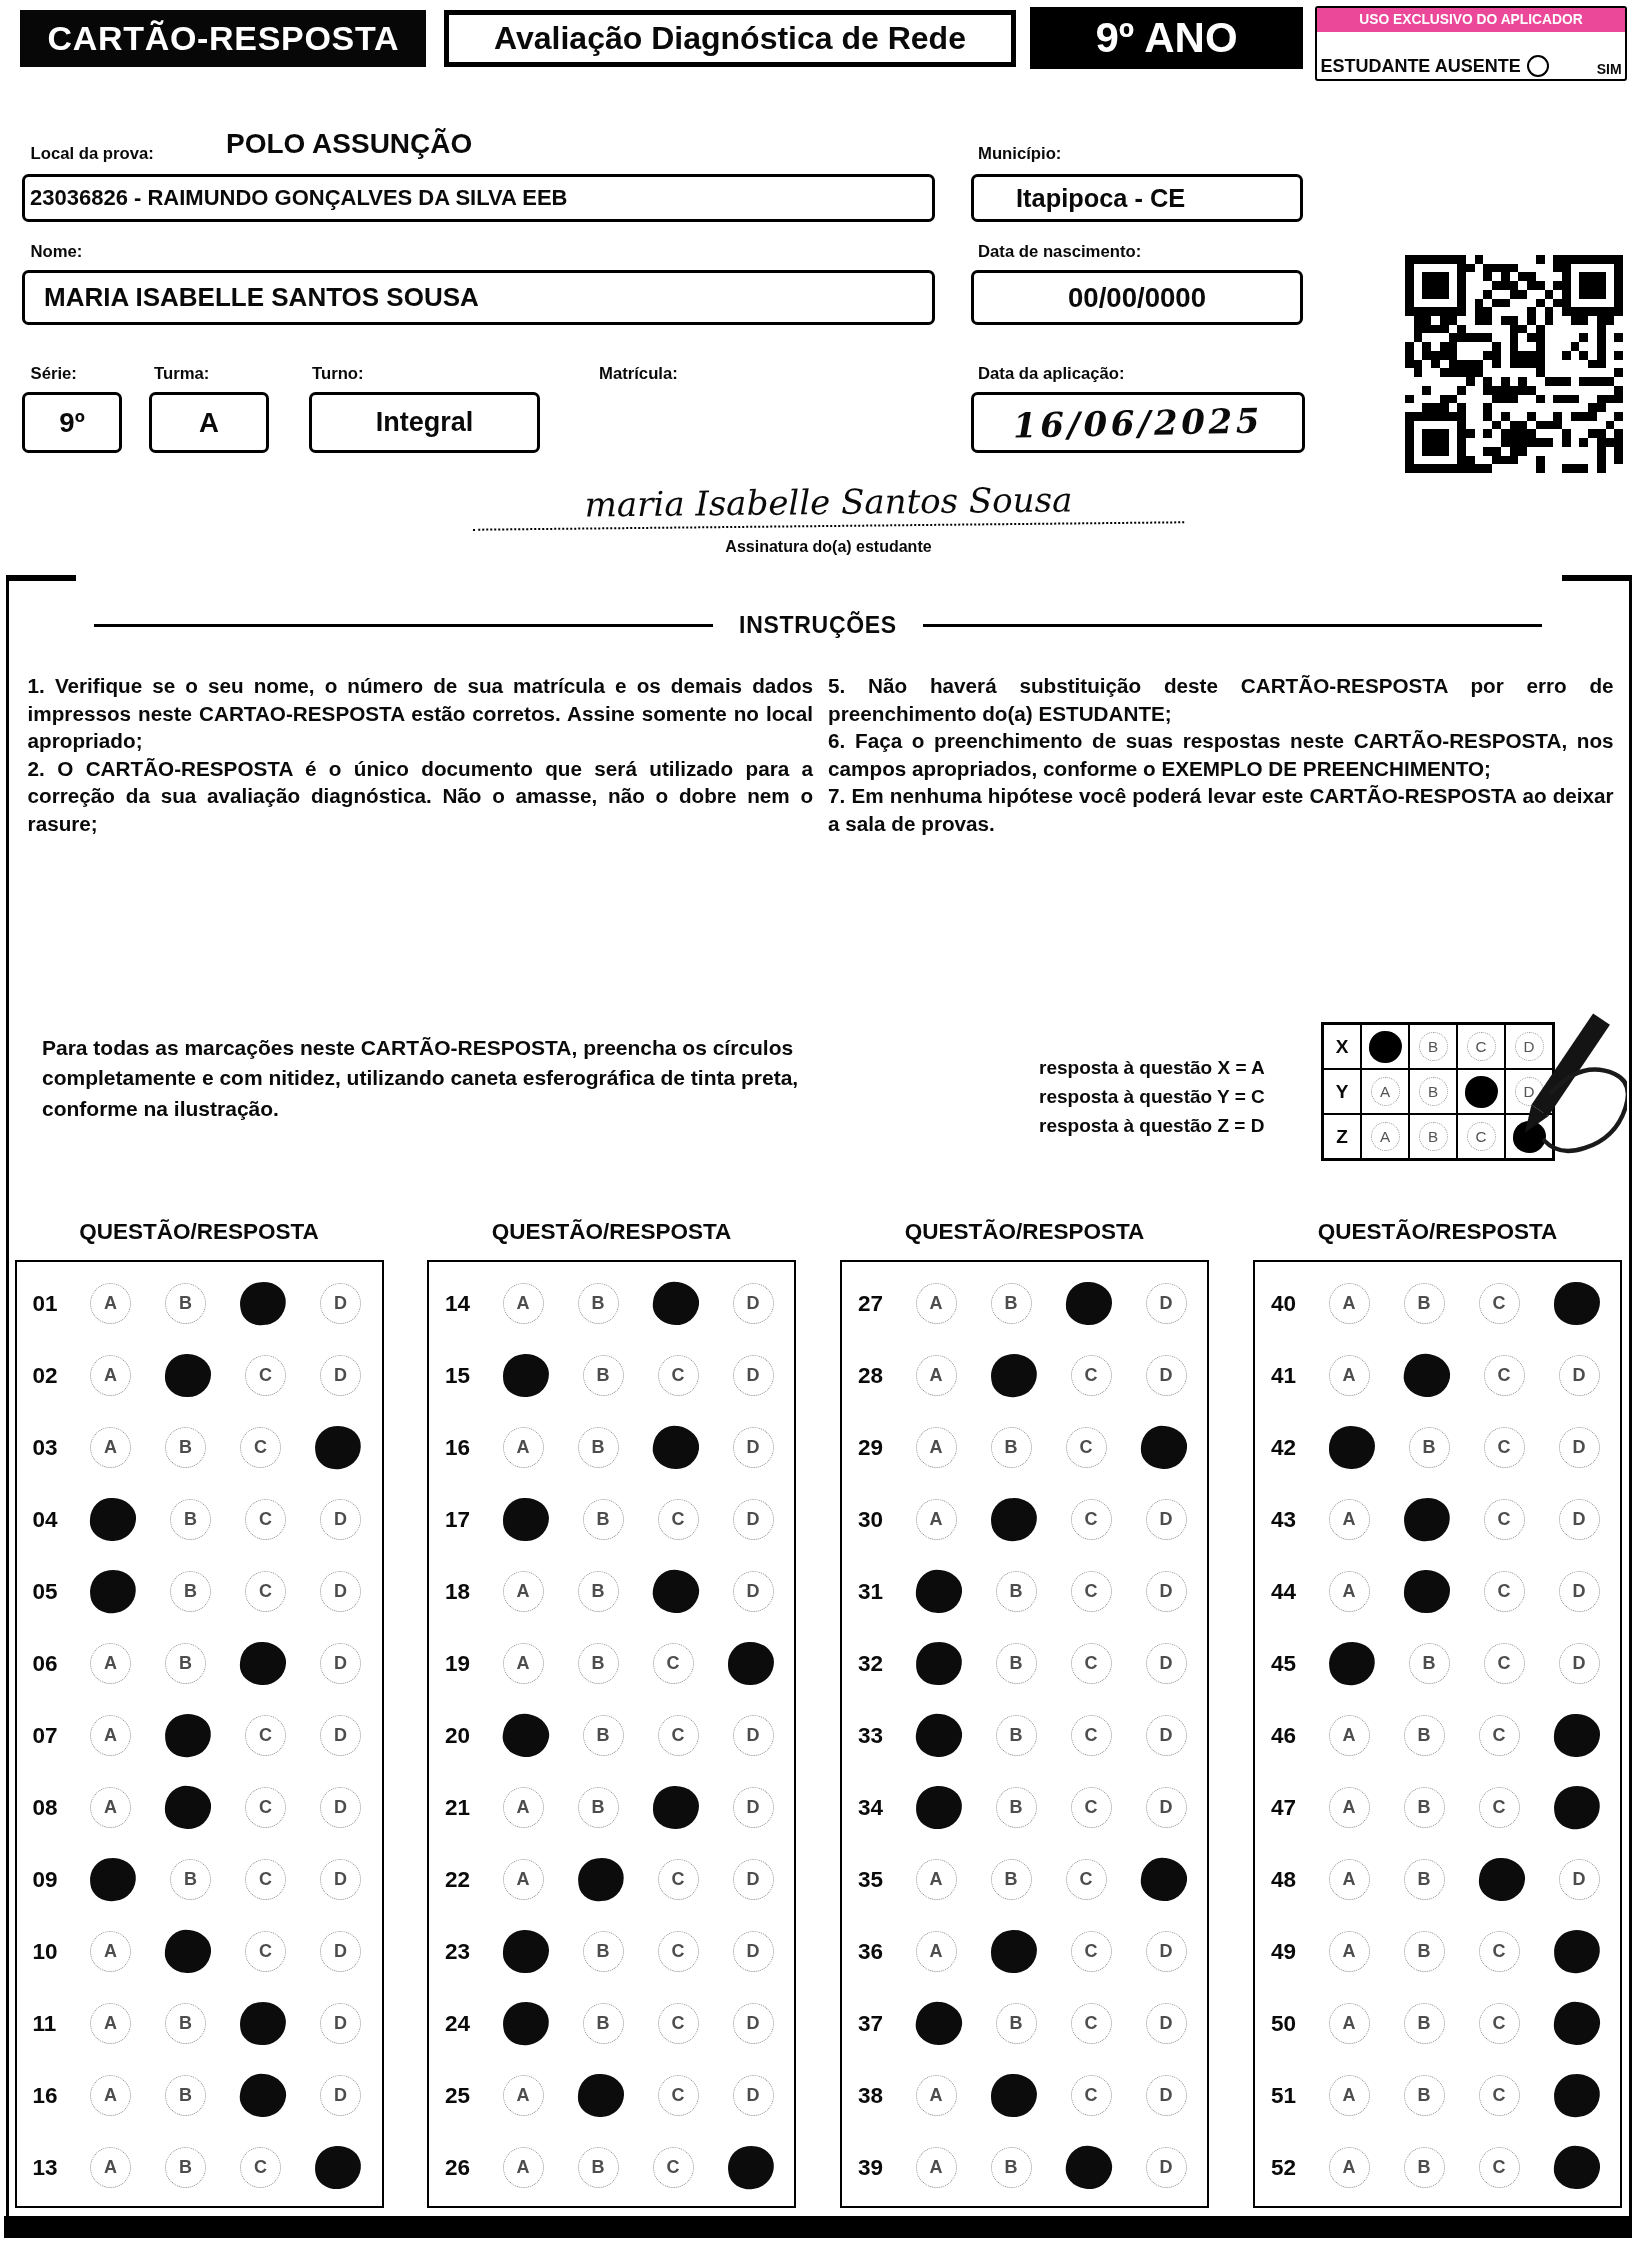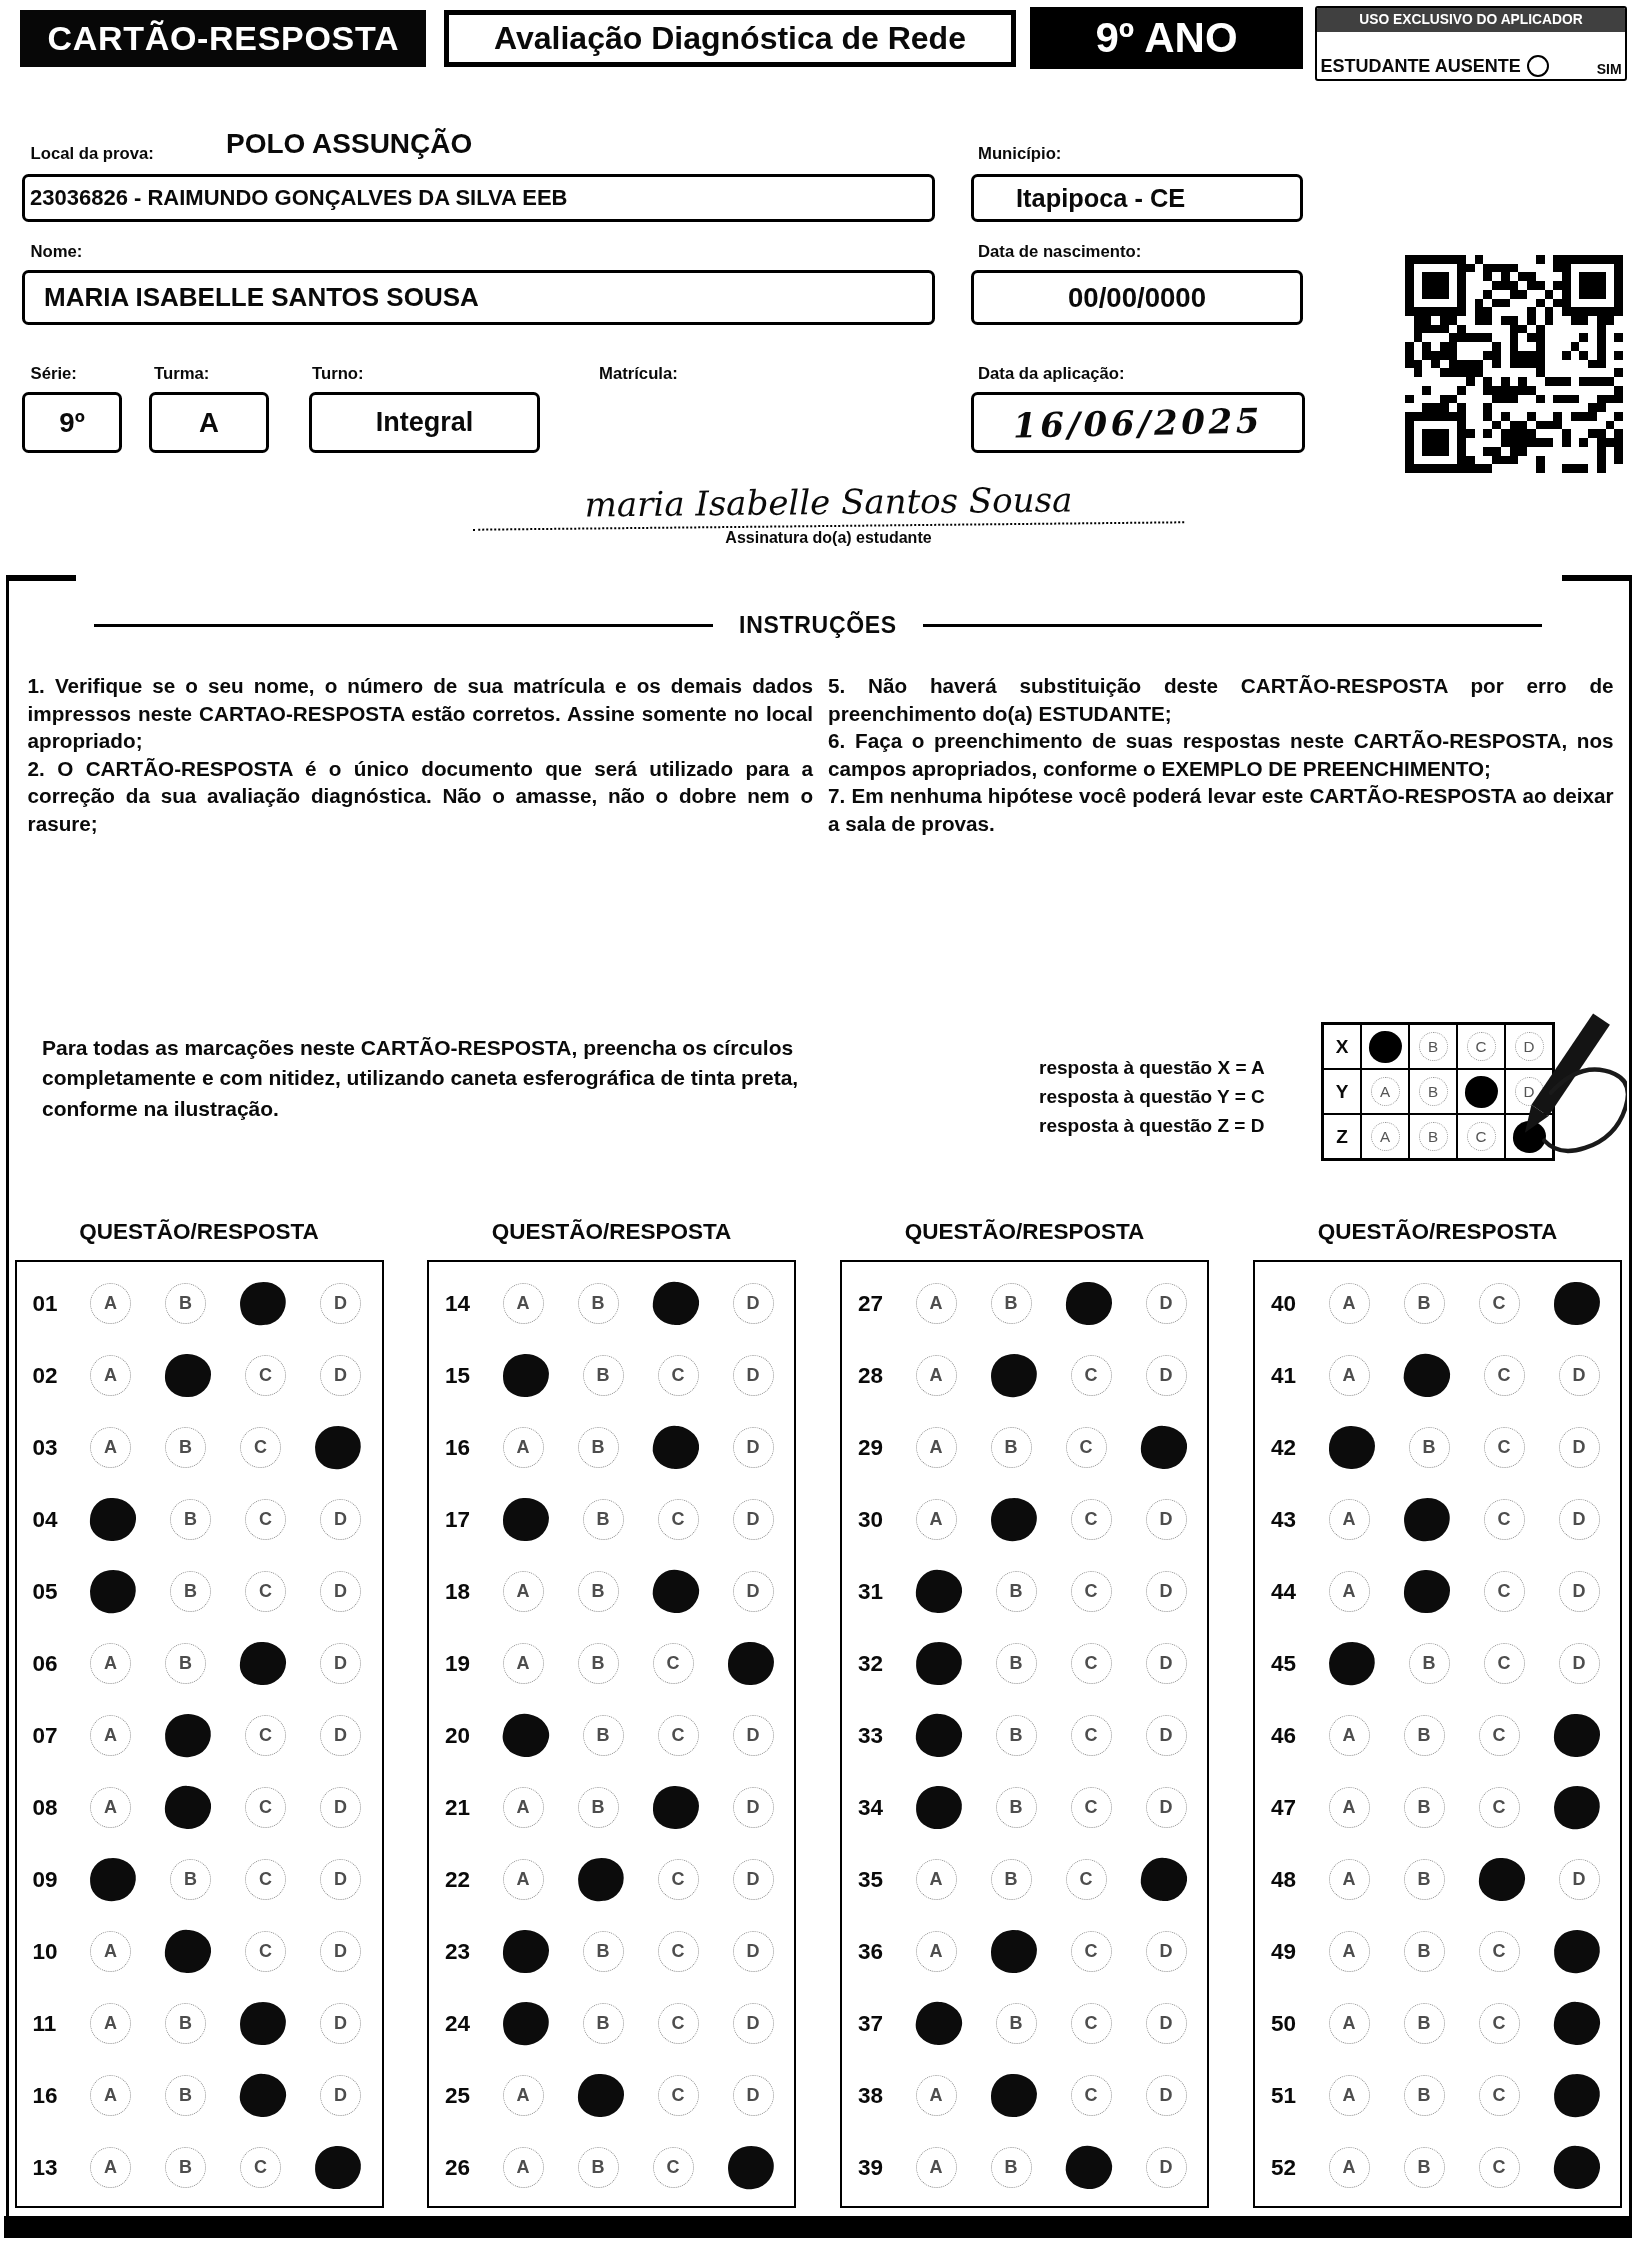--- a/index.html
+++ b/index.html
@@ -8,21 +8,21 @@
 
   
   .hdr-card-title{position:absolute;left:20.3px;top:10.2px;width:406px;height:57px;background:#070707;color:#fff;
         font-size:34px;font-weight:bold;display:flex;align-items:center;justify-content:center;letter-spacing:0.7px;}
   .hdr-exam{position:absolute;left:444px;top:10.2px;width:572px;height:57px;border:5.1px solid #000;box-sizing:border-box;
         font-size:32px;font-weight:bold;display:flex;align-items:center;justify-content:center;}
   .hdr-grade{position:absolute;left:1030px;top:7.3px;width:273px;height:62px;background:#000;color:#fff;
         font-size:42px;font-weight:bold;display:flex;align-items:center;justify-content:center;}
   .applicator{position:absolute;left:1315px;top:5.8px;width:312px;height:75px;border:2.9px solid #000;border-radius:2.9px;
         box-sizing:border-box;overflow:hidden;}
-  .app-head{background:#404040;color:#fff;font-size:13.8px;font-weight:bold;text-align:center;height:24px;line-height:24px;}
+  .app-head{background:#ec4899;color:#fff;font-size:13.8px;font-weight:bold;text-align:center;height:24px;line-height:24px;}
   .app-body{display:flex;align-items:flex-end;justify-content:center;gap:6.5px;height:45px;font-weight:bold;}
   .app-absent{font-size:18px;}
   .app-bubble{width:22px;height:22px;border:2.2px solid #000;border-radius:50%;box-sizing:border-box;}
   .app-sim{font-size:14px;margin-left:41px;}
 
   
   .lbl{position:absolute;font-size:16.7px;font-weight:bold;}
   .l-local{left:30.5px;top:144px;}
   .v-local{position:absolute;left:226px;top:128px;font-size:28px;font-weight:bold;}
   .l-municipio{left:978px;top:144px;}
@@ -48,21 +48,21 @@
   .hand{font-family:"DejaVu Serif", serif;font-style:italic;}
   .hand-date{font-size:34px;letter-spacing:3.6px;transform:rotate(-1.2deg);white-space:nowrap;}
 
   .qr{position:absolute;left:1405px;top:255px;width:218px;height:218px;display:grid;
         grid-template-columns:repeat(25,1fr);grid-template-rows:repeat(25,1fr);background:#fff;}
   .qm{background:#000;}
 
   .sig-block{position:absolute;left:473px;top:482px;width:711px;text-align:center;}
   .sig-text{font-family:"DejaVu Serif", serif;font-style:italic;font-size:34px;border-bottom:2.9px dotted #000;
         padding:0 22px 2.9px;transform:rotate(-0.6deg);white-space:nowrap;}
-  .sig-label{font-size:16px;font-weight:bold;margin-top:2px;}
+  .sig-label{font-size:16px;font-weight:bold;margin-top:11px;}
 
   
   .lower{position:absolute;left:5.8px;top:575px;width:1626px;height:1642px;border-left:3.6px solid #000;
         border-right:3.6px solid #000;box-sizing:border-box;}
   .lower::before,.lower::after{content:"";position:absolute;top:0;width:67px;height:5.8px;background:#000;}
   .lower::before{left:0;}
   .lower::after{right:0;}
   .bottom-bar{position:absolute;left:4.4px;top:2216px;width:1628px;height:22px;background:#000;}
 
   .inst-title-row{position:absolute;left:94px;top:612px;width:1448px;display:flex;align-items:center;}

